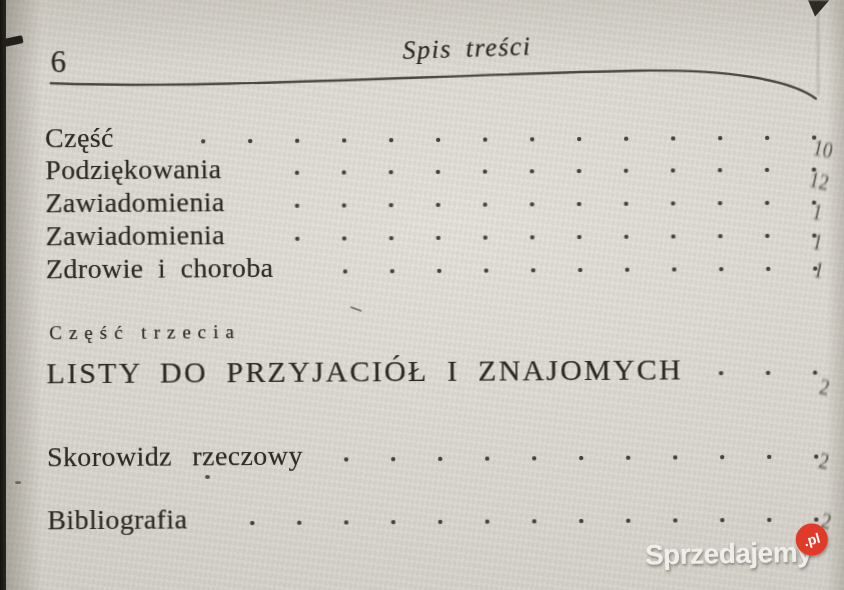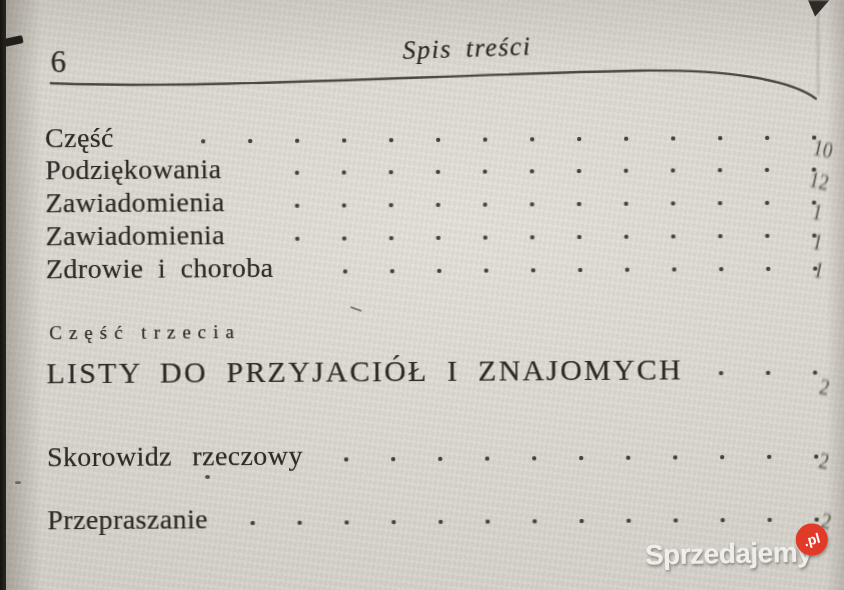--- a/index.html
+++ b/index.html
@@ -117,21 +117,21 @@
     <div class="row part">
       <span class="lbl ink">LISTY DO PRZYJACIÓŁ I ZNAJOMYCH</span>
       <span class="leader"></span>
     </div>
 
     <div class="row skorowidz">
       <span class="lbl ink">Skorowidz rzeczowy</span>
       <span class="leader"></span>
     </div>
     <div class="row biblio">
-      <span class="lbl ink">Przepraszanie</span>
+      <span class="lbl ink">Bibliografia</span>
       <span class="leader"></span>
     </div>
 
     <span class="pn p1">10</span>
     <span class="pn p2">12</span>
     <span class="pn p3">1</span>
     <span class="pn p4">1</span>
     <span class="pn p5">1</span>
     <span class="pn p6">2</span>
     <span class="pn p7">2</span>

